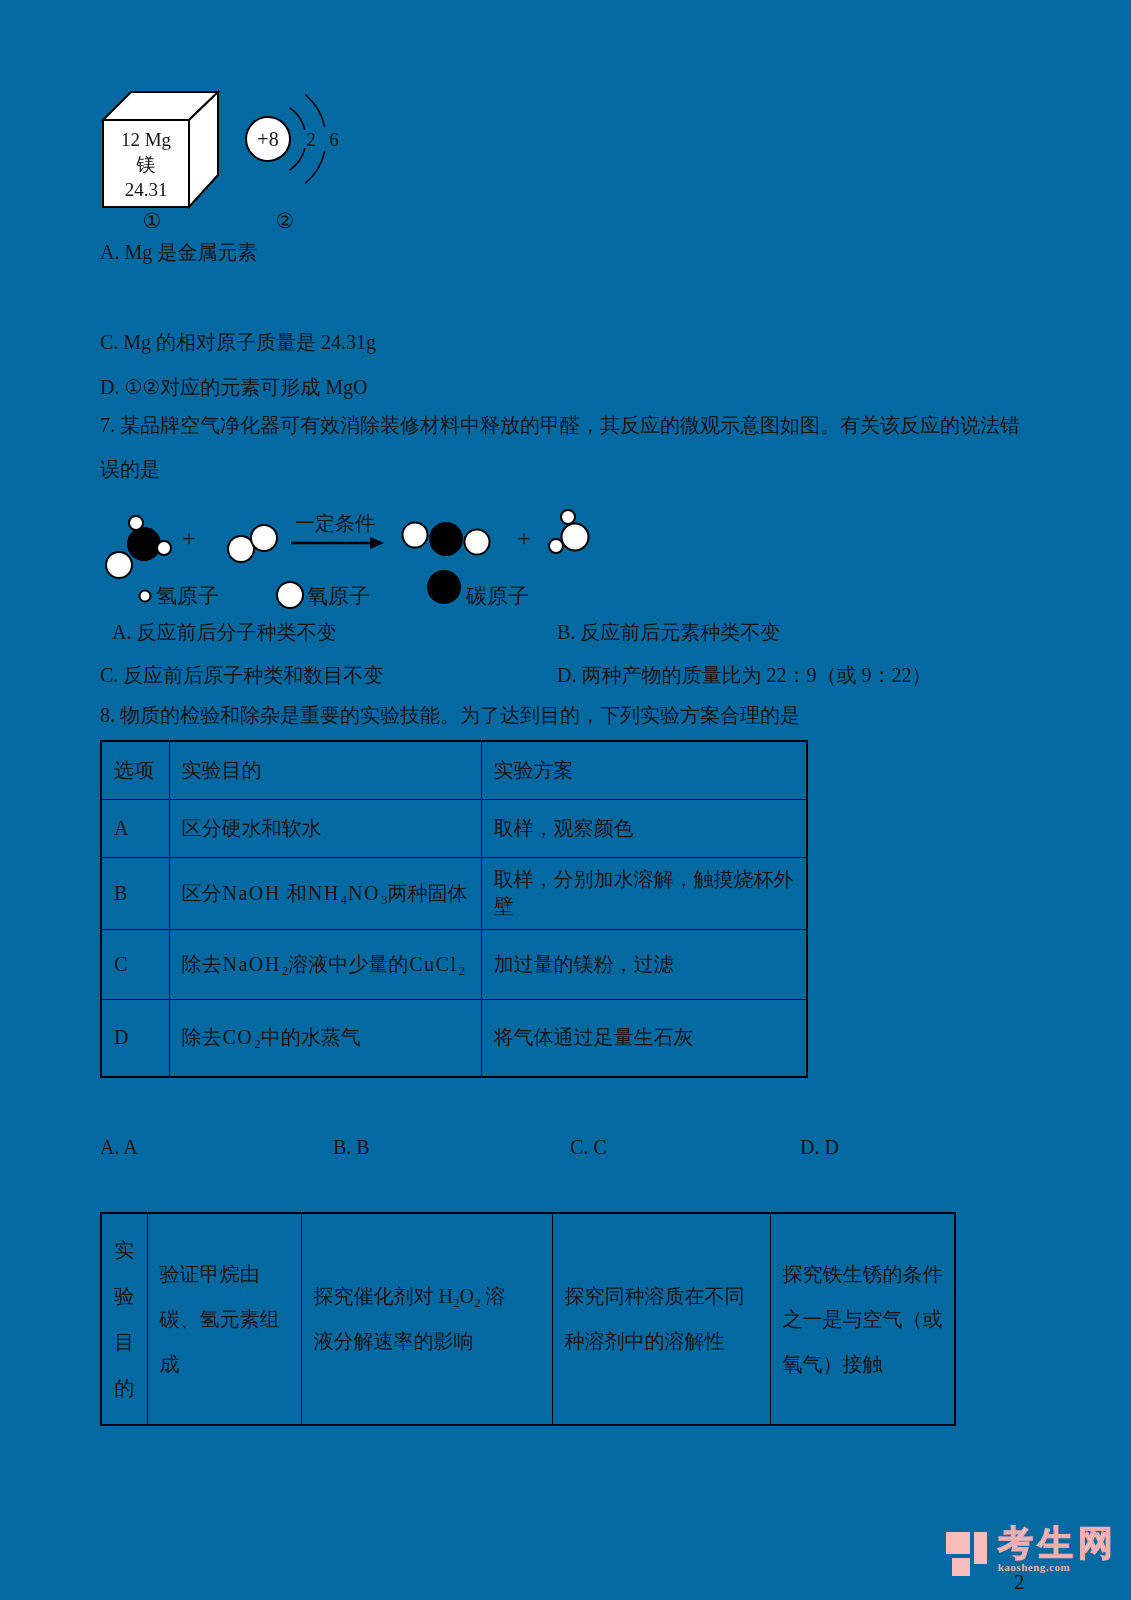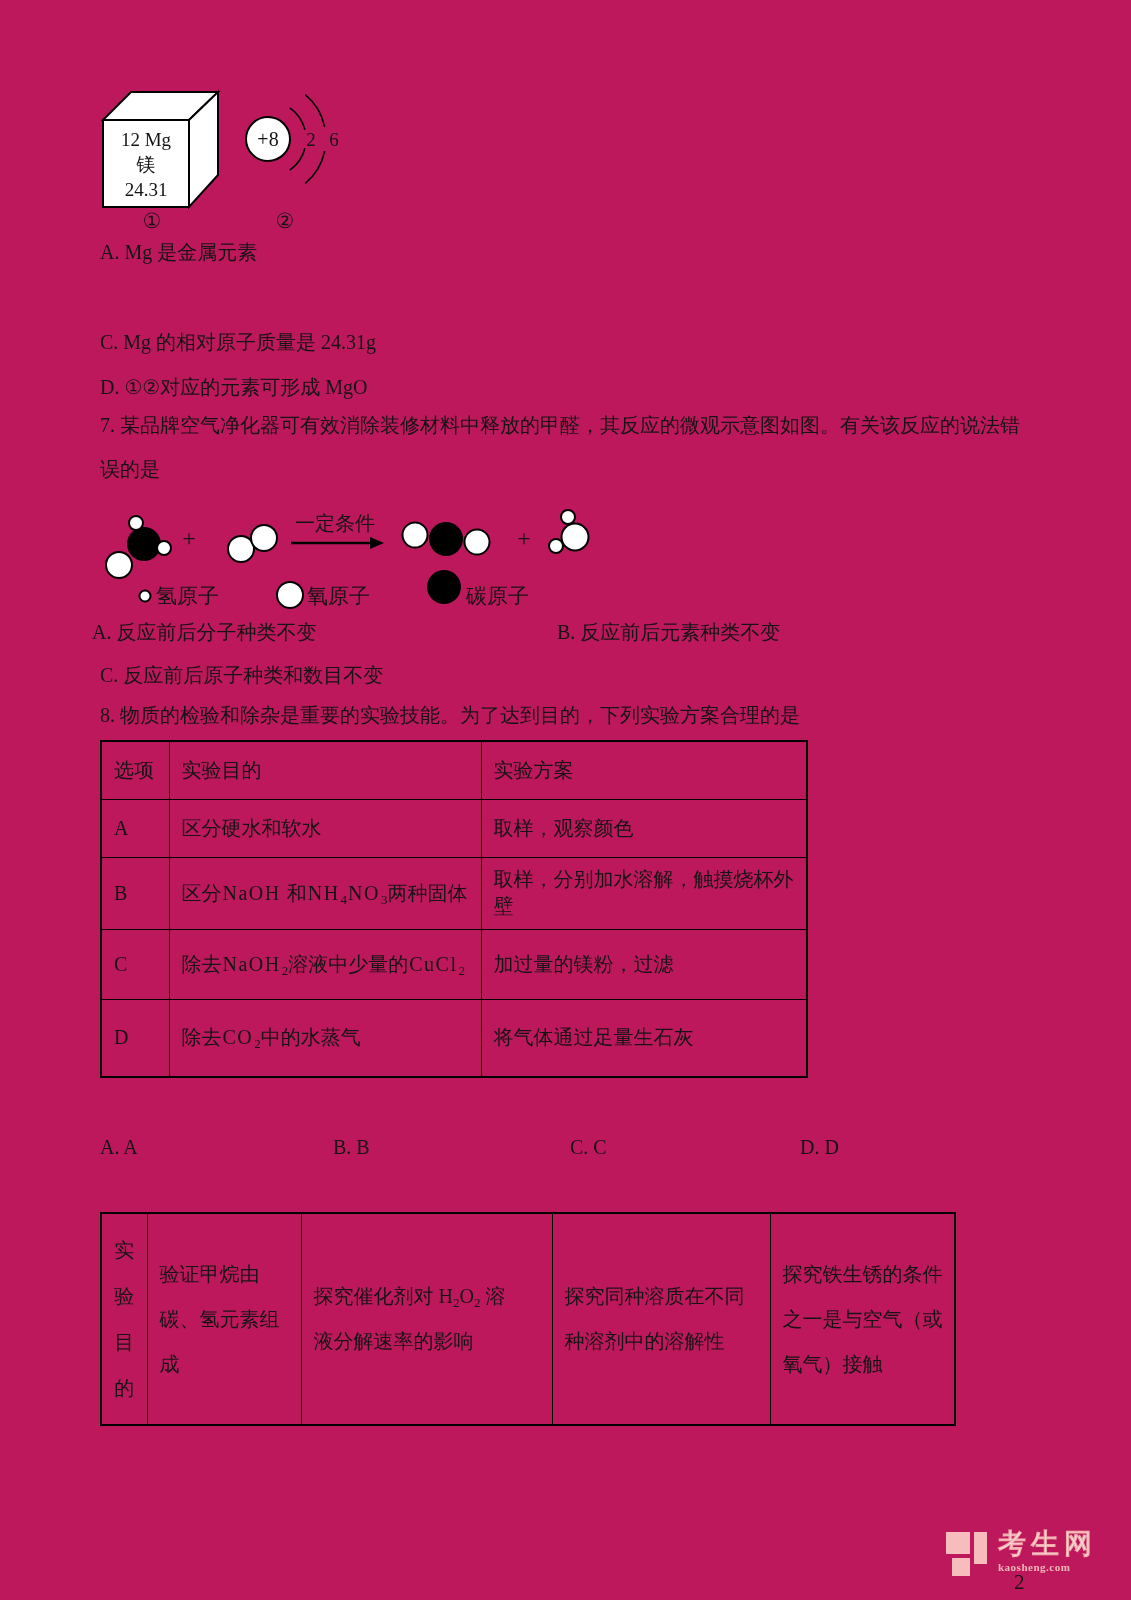--- a/index.html
+++ b/index.html
@@ -1,16 +1,16 @@
 <!DOCTYPE html>
 <html><head>
 <meta charset="utf-8">
 <style>
   html,body{margin:0;padding:0;background:#fff;}
-  .page{position:relative;width:1131px;height:1600px;background:#be185d;
+  .page{position:relative;width:1131px;height:1600px;background:#0369a1;
         font-family:"Liberation Serif","DejaVu Serif",serif;color:#141414;overflow:hidden;}
   .abs{position:absolute;}
   .line{font-size:20px;white-space:nowrap;line-height:24px;}
   sub{font-size:13px;line-height:0;vertical-align:-4px;}
   sup{font-size:14px;line-height:0;vertical-align:7px;}
   .chem{letter-spacing:1.5px;padding:0 1px;}
   svg text{font-family:"Liberation Serif","DejaVu Serif",serif;fill:#141414;}
   .shape{fill:#ffffff;stroke:#000;stroke-width:2;}
   .arc{fill:none;stroke:#000;stroke-width:1.6;}
   .watom{fill:#ffffff;stroke:#000;stroke-width:2;}
@@ -18,21 +18,21 @@
   .plus{font-size:24px;text-anchor:middle;}
   table.paper{border-collapse:collapse;table-layout:fixed;border:2.5px solid #000;}
   table.paper td{border:1.6px solid #000;font-size:20px;vertical-align:middle;
                  padding:0 4px 0 12px;overflow:hidden;}
   .t9 td{line-height:45px;padding-left:13px;}
   td.vcell{padding:0 !important;}
   .vtext{width:24px;margin:0 auto;line-height:46px;text-align:center;
          word-break:break-all;font-size:20px;}
   .wm{display:flex;align-items:flex-start;}
   .wm-text{margin-left:7px;}
-  .wm-name{font-size:28px;font-weight:normal;letter-spacing:5px;line-height:30px;
+  .wm-name{font-size:35px;font-weight:bold;letter-spacing:5px;line-height:30px;
            color:#fbe3e3;-webkit-text-stroke:1.2px #f2aeae;}
   .wm-domain{font-size:11px;font-weight:bold;color:#f2b6b6;letter-spacing:0.5px;line-height:16px;}
 </style>
 </head>
 <body>
 
 <div class="page">
 
   <svg class="abs" style="left:98px;top:82px" width="262" height="152" viewBox="0 0 262 152">
     <g>
@@ -95,23 +95,24 @@
     <g>
       <circle class="watom" cx="47" cy="100" r="5.5" stroke-width="1.6"></circle>
       <text x="58" y="107" font-size="21">氢原子</text>
       <circle class="watom" cx="192" cy="99" r="13"></circle>
       <text x="209" y="107" font-size="21">氧原子</text>
       <circle class="catom" cx="346" cy="91" r="17"></circle>
       <text x="368" y="107" font-size="21">碳原子</text>
     </g>
   </svg>
 
-  <div class="abs line" style="left:92px;top:620px">A. 反应前后分子种类不变</div>
+  <div class="abs line" style="left:112px;top:620px">A. 反应前后分子种类不变</div>
   <div class="abs line" style="left:557px;top:620px">B. 反应前后元素种类不变</div>
   <div class="abs line" style="left:100px;top:663px">C. 反应前后原子种类和数目不变</div>
+  <div class="abs line" style="left:557px;top:663px">D. 两种产物的质量比为 22：9（或 9：22）</div>
 
   <div class="abs line" style="left:100px;top:703px">8. 物质的检验和除杂是重要的实验技能。为了达到目的，下列实验方案合理的是</div>
 
   <table class="paper t8 abs" style="left:100px;top:740px">
     <colgroup>
         <col style="width:68px">
         <col style="width:312px">
         <col style="width:326px">
       </colgroup>
     <tbody>

